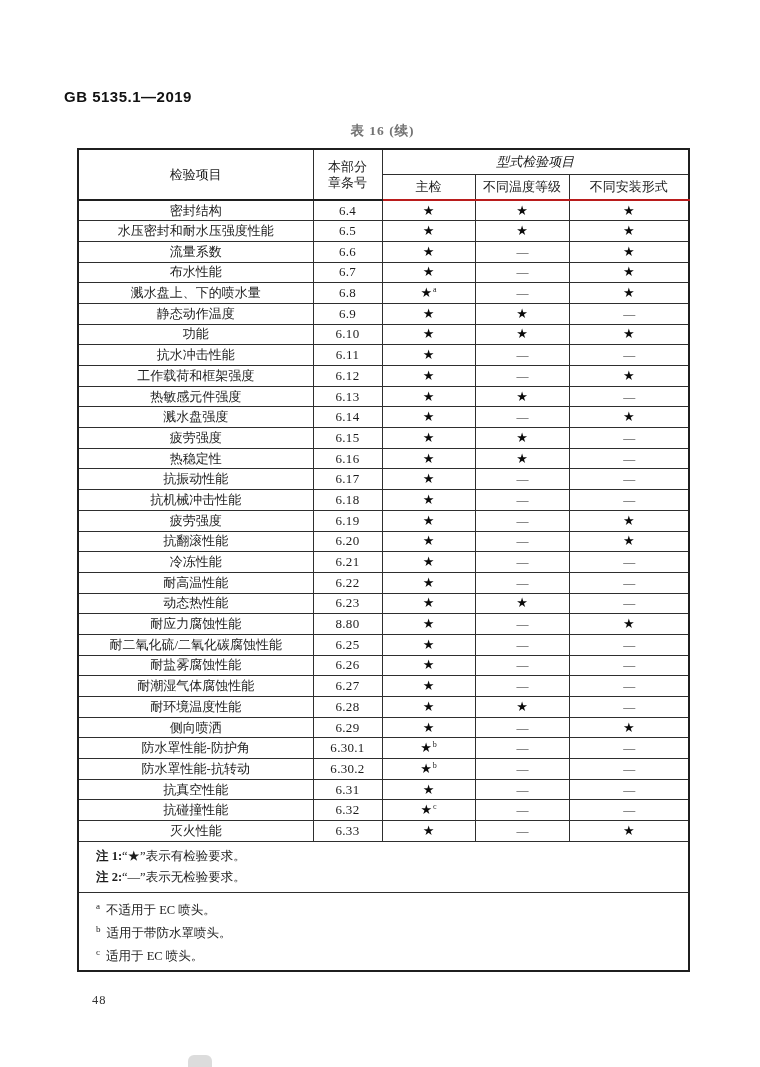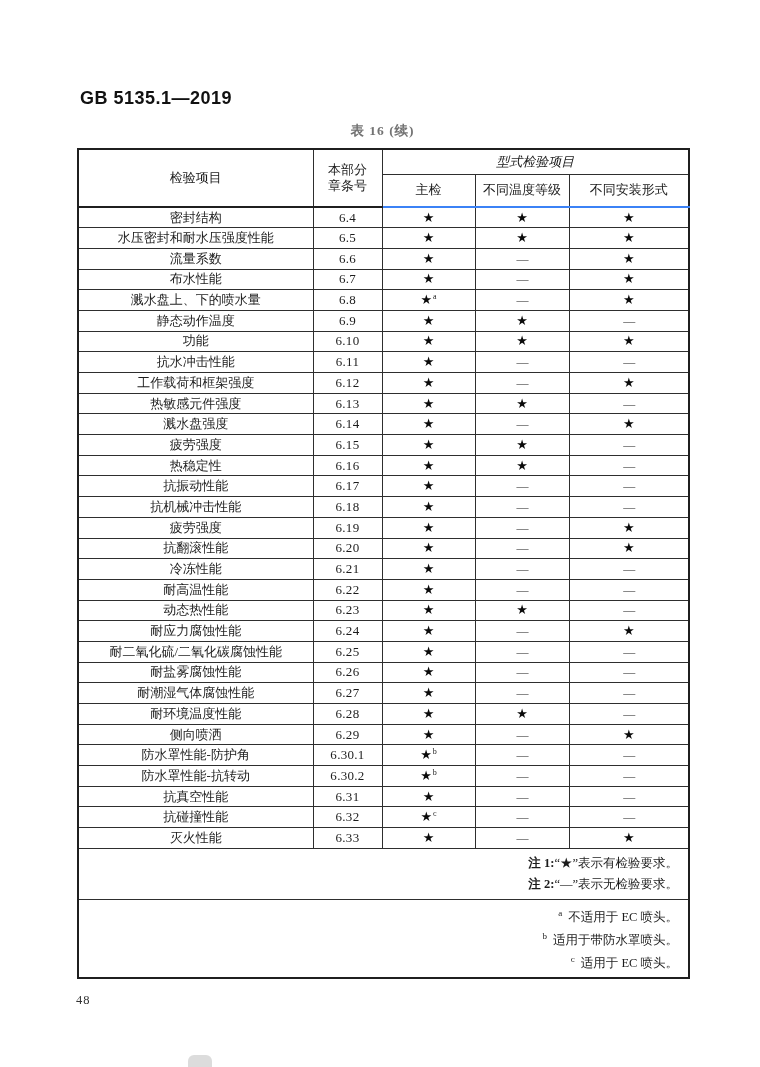--- a/index.html
+++ b/index.html
@@ -3,61 +3,61 @@
 <meta charset="utf-8">
 <style>
   * { margin:0; padding:0; box-sizing:border-box; }
   html,body { background:#ffffff; }
   body {
     width:760px; height:1067px; position:relative;
     font-family:"Liberation Serif", serif;
     color:#1c1c1c;
   }
   .doc-number {
-    position:absolute; left:80px; top:88px;
+    position:absolute; left:64px; top:88px;
     font-family:"Liberation Sans", sans-serif;
-    font-weight:bold; font-size:18px; letter-spacing:0.5px; color:#111;
+    font-weight:bold; font-size:15px; letter-spacing:0.5px; color:#111;
   }
   .table-title {
     position:absolute; left:77px; top:122px; width:611px;
     text-align:center; font-size:13.5px; font-weight:bold; color:#737373;
     letter-spacing:1px;
   }
   .std-table {
     position:absolute; left:77px; top:148px; width:611px;
     border-collapse:collapse; table-layout:fixed;
     border:2px solid #1f1f1f;
   }
   .std-table th, .std-table td {
     border:1px solid #2e2e2e;
     text-align:center; vertical-align:middle;
     font-weight:normal; color:#1c1c1c;
     overflow:hidden; white-space:nowrap;
   }
   .std-table th { font-size:13px; }
   th.h-group { height:25px;font-style:italic; }
-  tr.subhead th { height:33px; border-bottom:2px solid #3b82f6; }
+  tr.subhead th { height:26px; border-bottom:2px solid #b91c1c; }
   th.h-span { border-bottom:2px solid #1f1f1f; }
   .clause-head-line { display:block; line-height:16px; }
   tr.data-row td { height:20.7px; font-size:13px; }
   td.cell-clause { font-size:12.5px; letter-spacing:0.3px; }
   .star { font-size:13px; color:#0a0a0a; line-height:1; }
   .star sup { font-size:8px; color:#222; vertical-align:super; margin-left:1px; }
   .dash { color:#4a4a4a; font-size:12px; letter-spacing:-1px; }
   td.notes-cell, td.foot-cell {
-    text-align:right; padding:4px 10px 4px 17px; white-space:normal;
+    text-align:left; padding:4px 10px 4px 17px; white-space:normal;
   }
   td.notes-cell { height:44px; font-size:12.5px; }
   td.foot-cell  { height:56px; font-size:12.5px; border-bottom:2px solid #1f1f1f;margin-top:48px; }
   .note-line { line-height:21px; }
   .note-label { font-weight:bold; }
   .foot-line { line-height:19px; }
   .foot-line sup { font-size:9px; margin-right:6px; }
   .page-number {
-    position:absolute; left:76px; top:993px;
+    position:absolute; left:92px; top:993px;
     font-size:12.5px; color:#333; letter-spacing:1px;
   }
   .scan-blob {
     position:absolute; left:188px; top:1055px; width:24px; height:12px;
     background:#dcdcdc; border-radius:6px 6px 0 0;
   }
 </style>
 </head>
 <body>
 
@@ -223,21 +223,21 @@
       </tr>
       <tr class="data-row">
         <td class="cell-item">动态热性能</td>
         <td class="cell-clause">6.23</td>
         <td><span class="star">★</span></td>
         <td><span class="star">★</span></td>
         <td><span class="dash">—</span></td>
       </tr>
       <tr class="data-row">
         <td class="cell-item">耐应力腐蚀性能</td>
-        <td class="cell-clause">6.24</td>
+        <td class="cell-clause">8.80</td>
         <td><span class="star">★</span></td>
         <td><span class="dash">—</span></td>
         <td><span class="star">★</span></td>
       </tr>
       <tr class="data-row">
         <td class="cell-item">耐二氧化硫/二氧化碳腐蚀性能</td>
         <td class="cell-clause">6.25</td>
         <td><span class="star">★</span></td>
         <td><span class="dash">—</span></td>
         <td><span class="dash">—</span></td>

